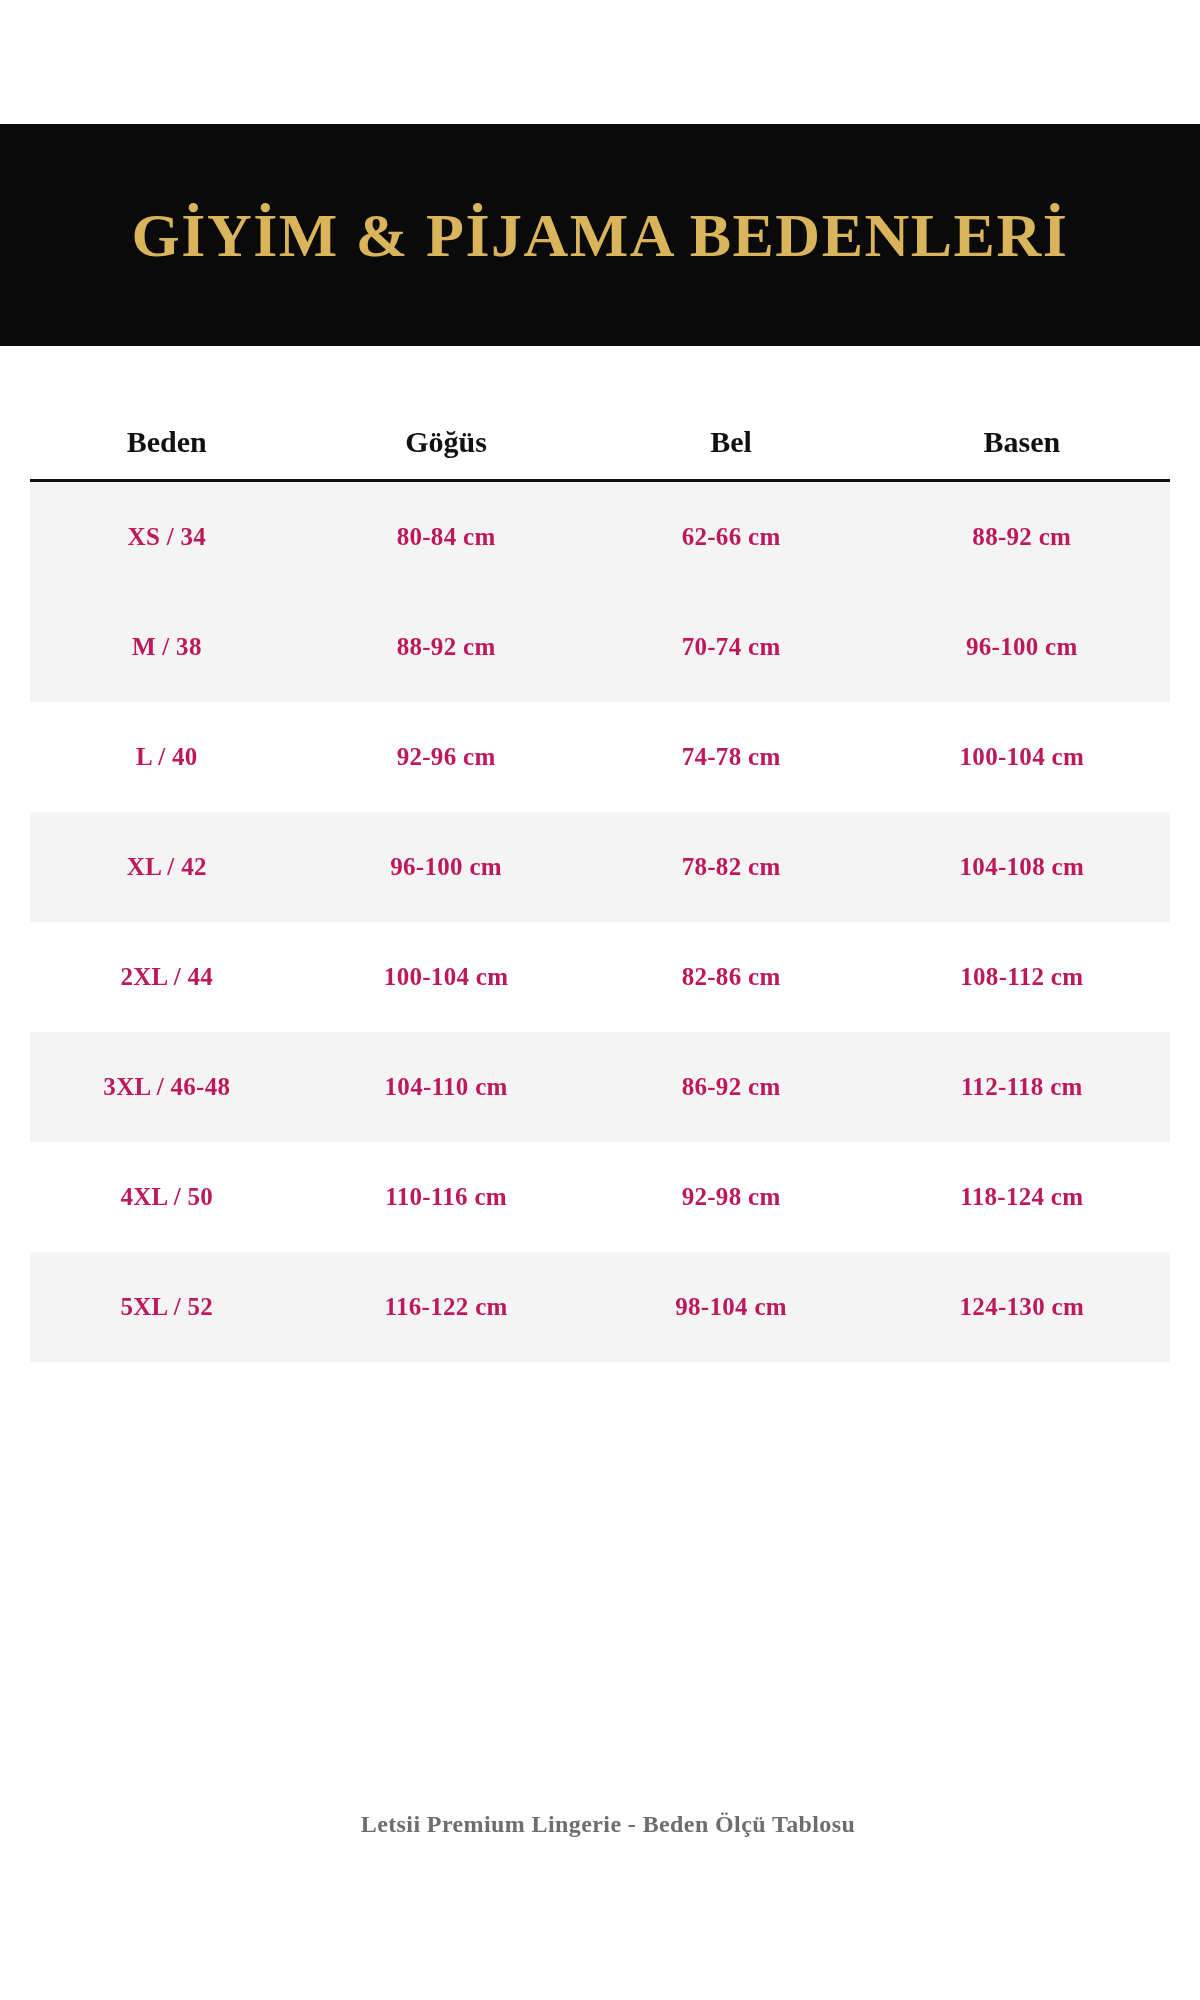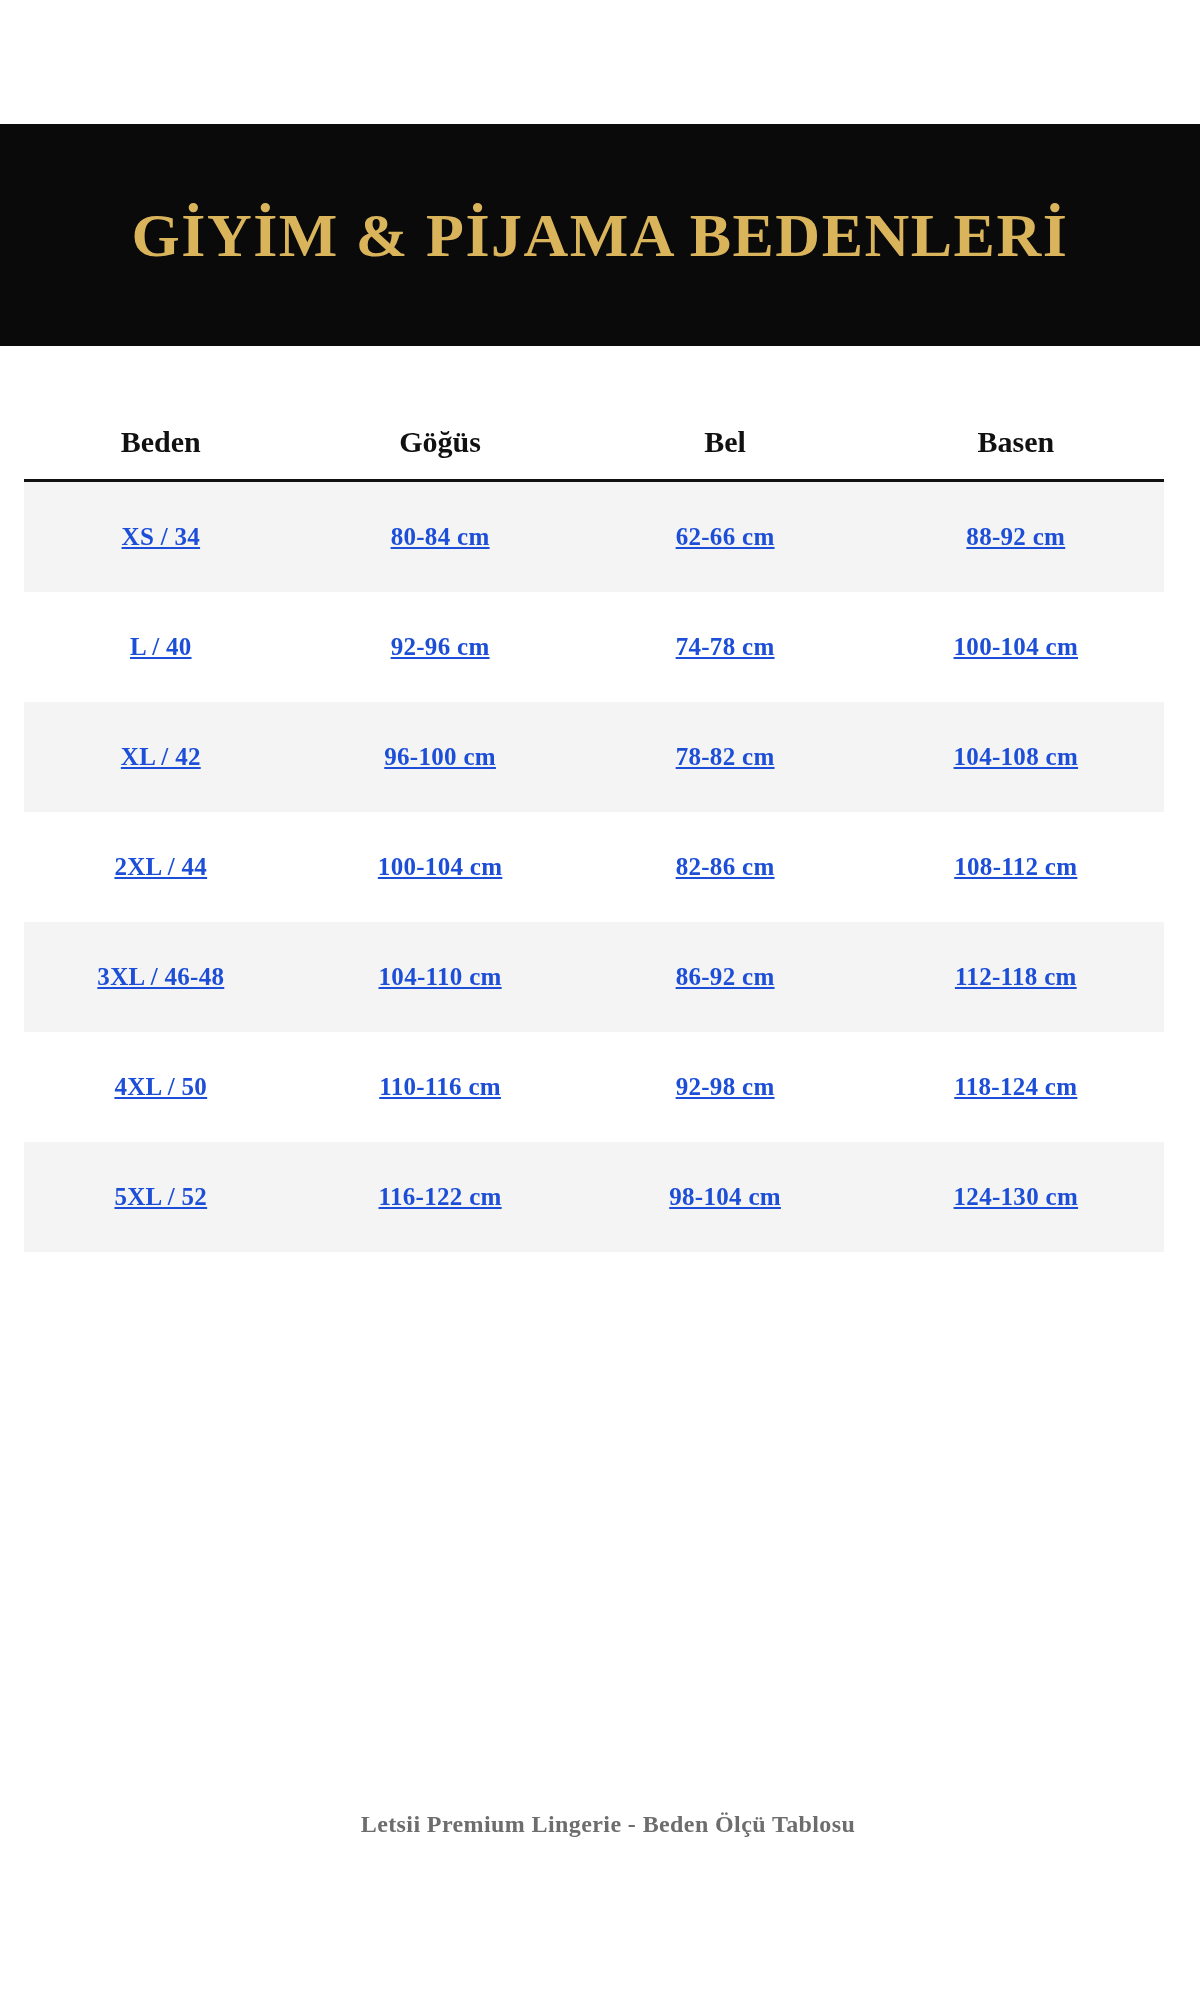--- a/index.html
+++ b/index.html
@@ -37,21 +37,21 @@
     font-weight: bold;
     font-size: 62px;
     letter-spacing: 1.5px;
     color: #d9b45b;
     text-align: center;
     line-height: 1.1;
     white-space: nowrap;
   }
   .table-wrap {
     position: absolute;
-    left: 24px;
+    left: 30px;
     top: 400px;
     width: 1140px;
   }
   table.size-table {
     width: 100%;
     border-collapse: collapse;
     table-layout: fixed;
   }
   table.size-table th {
     font-family: "Liberation Serif", serif;
@@ -62,26 +62,25 @@
     border-bottom: 3px solid #111111;
     text-align: center;
   }
   table.size-table th.col-size {
     text-align: center;
   }
   table.size-table td {
     font-family: "Liberation Serif", serif;
     font-weight: bold;
     font-size: 25px;
-    color: #1d4ed8;
+    color: #be185d;
     height: 108px;
     text-align: center;
     vertical-align: middle;
     letter-spacing: 0.3px;
-    text-decoration: underline;
   }
   table.size-table tbody tr.alt {
     background: #f4f4f4;
   }
   table.size-table tbody tr.plain {
     background: #ffffff;
   }
   td.cell-size {
     font-size: 25px;
   }
@@ -117,20 +116,26 @@
           <th style="width:26%">Basen</th>
         </tr>
       </thead>
       <tbody>
         <tr class="alt">
           <td class="cell-size">XS / 34</td>
           <td>80-84 cm</td>
           <td>62-66 cm</td>
           <td>88-92 cm</td>
         </tr>
+        <tr class="alt">
+          <td class="cell-size">M / 38</td>
+          <td>88-92 cm</td>
+          <td>70-74 cm</td>
+          <td>96-100 cm</td>
+        </tr>
         <tr class="plain">
           <td class="cell-size">L / 40</td>
           <td>92-96 cm</td>
           <td>74-78 cm</td>
           <td>100-104 cm</td>
         </tr>
         <tr class="alt">
           <td class="cell-size">XL / 42</td>
           <td>96-100 cm</td>
           <td>78-82 cm</td>

